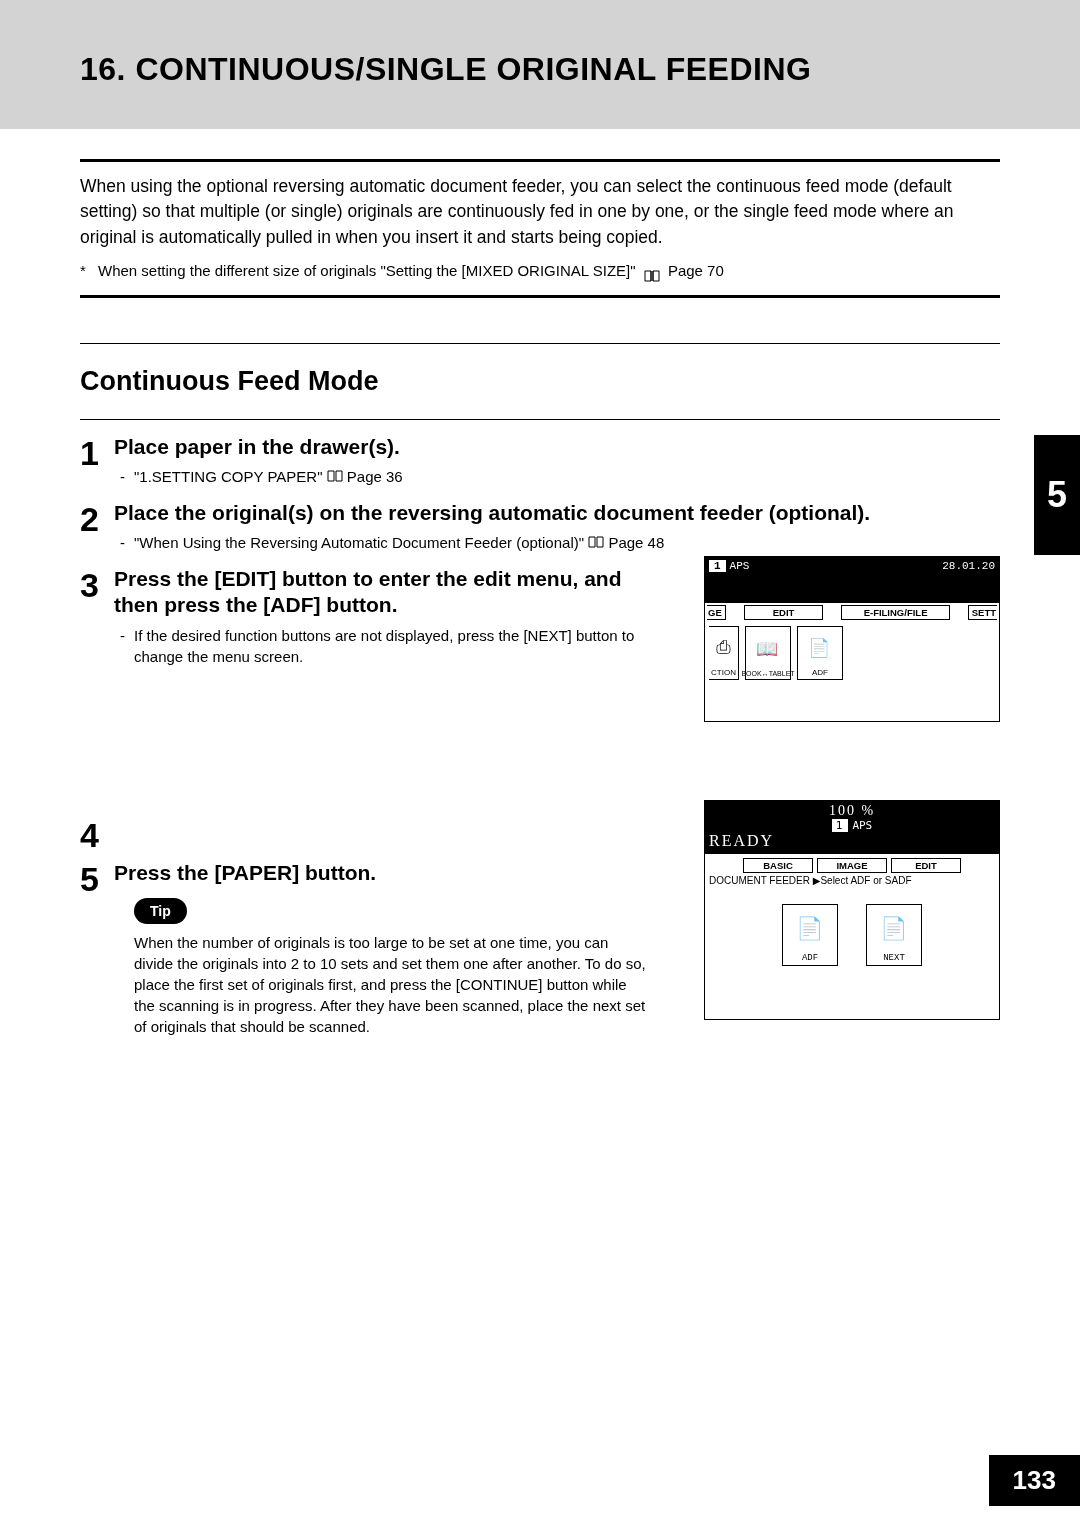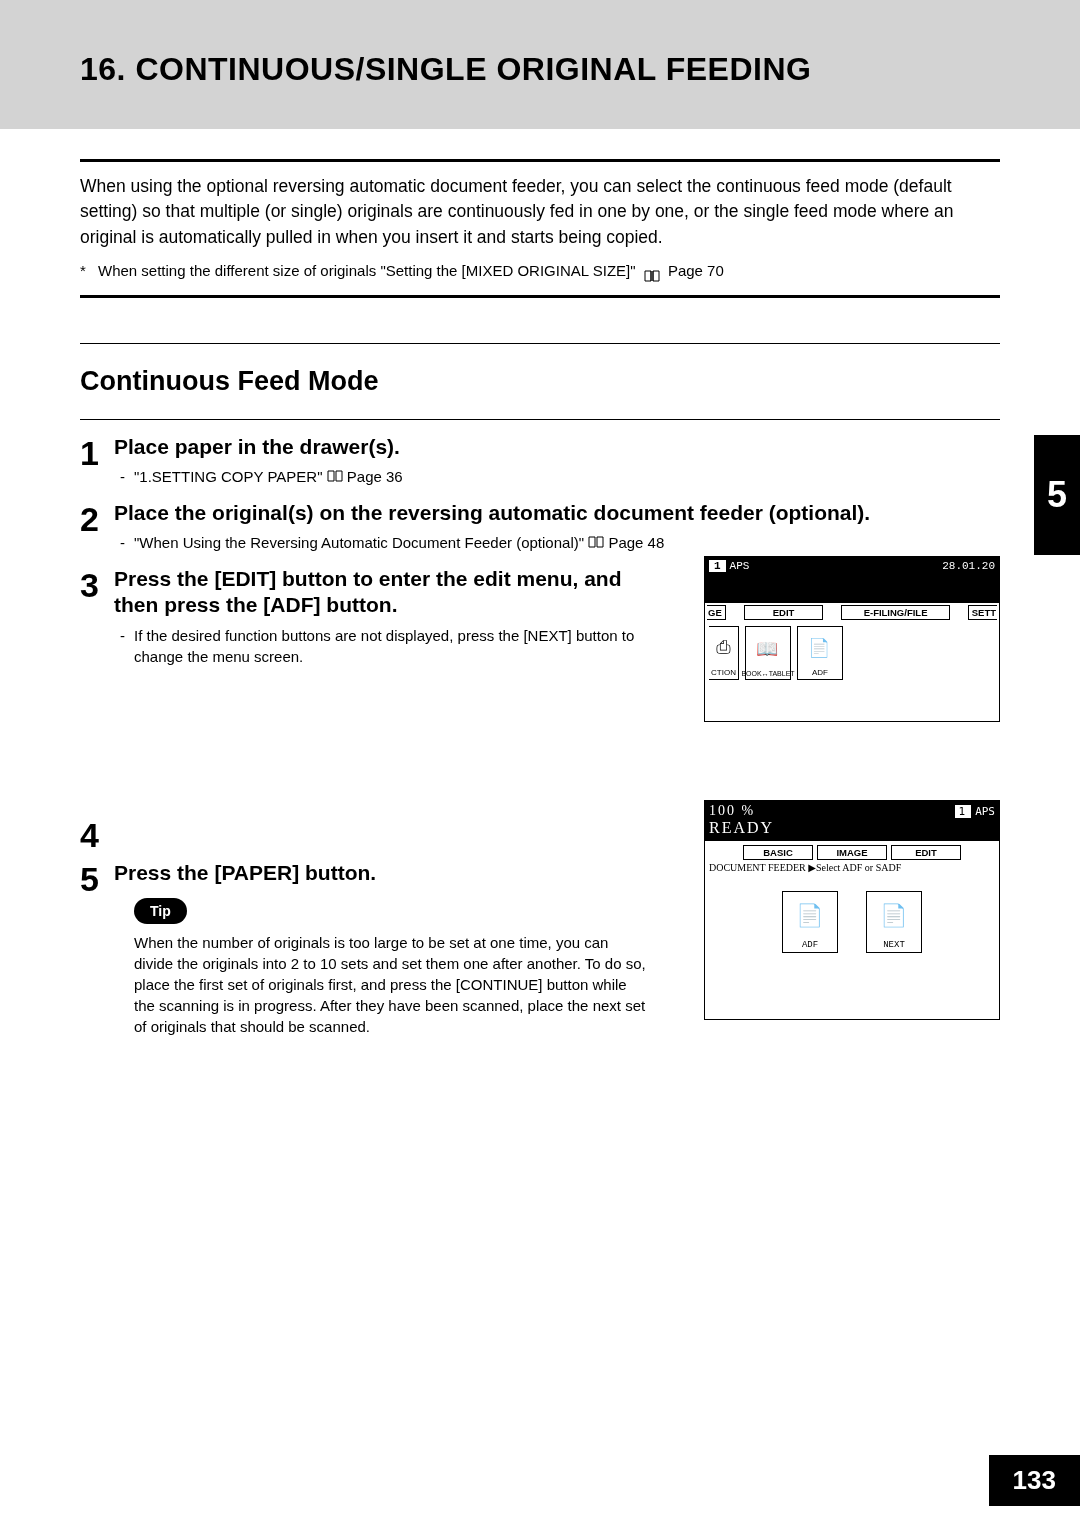--- a/index.html
+++ b/index.html
@@ -219,21 +219,21 @@
   .fig-btn .ico {
     flex: 1;
     display: flex;
     align-items: center;
     justify-content: center;
     font-size: 18px;
   }
   .fig-subtext {
     font-size: 10px;
     padding: 2px 4px;
-    font-family: Liberation Serif, serif;
+    font-family: Liberation Sans, sans-serif;
   }
   .fig2-btns {
     display: flex;
     gap: 28px;
     justify-content: center;
     padding: 16px 0;
   }
   .fig2-btn {
     width: 56px;
     height: 62px;
@@ -369,21 +369,21 @@
     </div>
     <div class="fig-btn">
       <div class="ico">📄</div>
       <span>ADF</span>
     </div>
   </div>
 </div>
 
 <div class="figure fig2">
   <div class="fig-bigstatus">
-    <div style="display:flex; justify-content:space-between; align-items:center;">
+    <div style="display:flex; justify-content:flex-end; align-items:center;flex-direction:column;">
       <span class="pct">100 %</span>
       <span style="display:flex; gap:4px; align-items:center;">
         <span style="background:#fff;color:#000;padding:0 4px;font-family:monospace;">1</span>
         <span style="font-family:monospace;font-size:11px;letter-spacing:0;">APS</span>
       </span>
     </div>
     <div class="ready">READY</div>
   </div>
   <div class="fig-tabs" style="justify-content:center; gap:4px; padding-top:4px;">
     <div class="fig-tab" style="width:70px;text-align:center;">BASIC</div>

